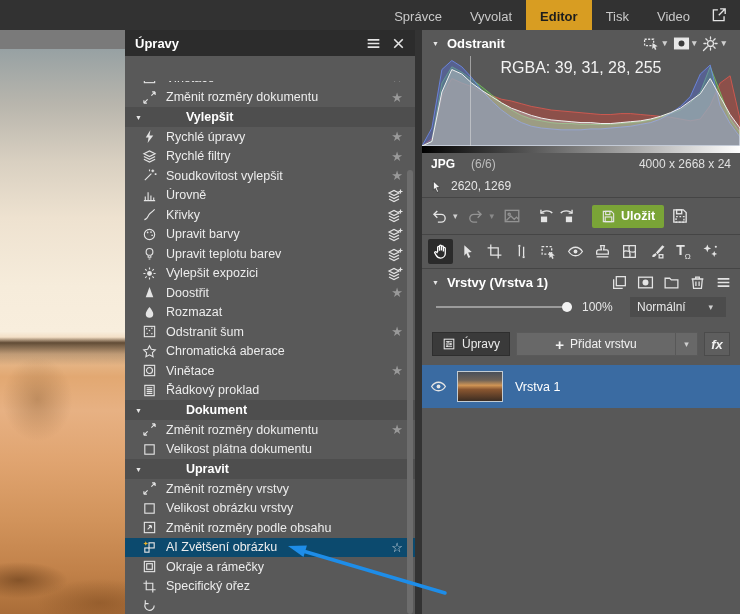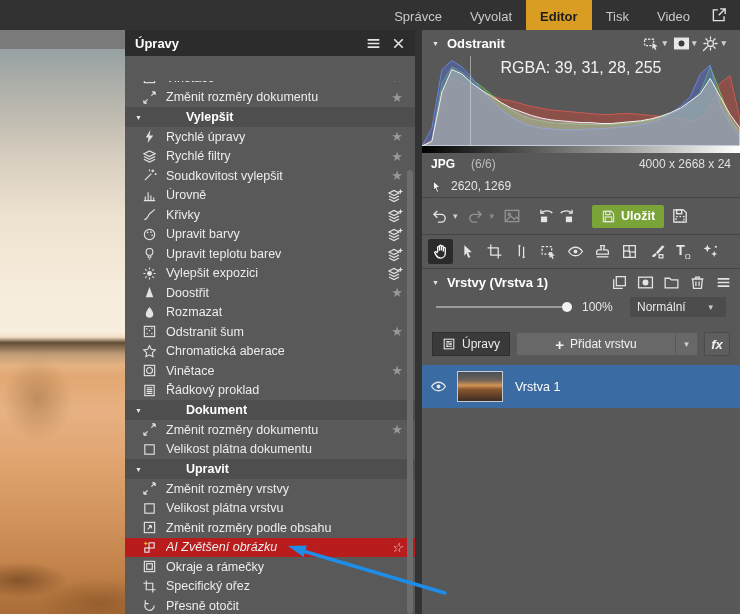--- a/index.html
+++ b/index.html
@@ -27,21 +27,21 @@
       linear-gradient(to bottom,#97a1a3 0%,#b9b6ad 10%,#d9d0c1 20%,#eee2d0 30%,#f6ecdb 42%,#f8eedd 50%,#e8c29a 53%,#e2a872 58%,#e7b183 64%,#e0a470 73%,#d2945c 83%,#c08048 93%,#a96d38 100%); }
 
   
   #edits { left:125px; top:30px; width:290px; height:584px; background:#595959; overflow:hidden; }
   #edits-header { height:26px; background:#2c2c2c; display:flex; align-items:center;
                   padding:0 8px 0 10px; color:#fff; font-weight:bold; font-size:13px; }
   #edits-header .spacer { flex:1; }
   #edits-list { position:relative; height:558px; overflow:hidden;margin-top:25px; }
   .row { display:flex; align-items:center; height:19.5px; padding:0 12px 0 17px;
          font-size:12.5px; color:#ececec; white-space:nowrap; }
-  .row.sel { background:#b91c1c;font-style:italic; }
+  .row.sel { background:#0c4a6e; }
   .row .ic { width:15px; height:15px; margin-right:9px; flex:none; }
   .row .lbl { flex:1; overflow:hidden; }
   .row .fav { color:#999; font-size:13px; line-height:1; width:16px; text-align:right; }
   .row.sel .fav { color:#d4dbe2; }
   .row .adorn { width:16px; height:16px; margin-left:4px; }
   .sec { display:flex; align-items:center; height:20px; background:#4e4e4e;
          color:#fff; font-weight:bold; font-size:12.5px; padding:0 10px;gap:36px; }
   .sec .tri { font-size:7px; color:#e6e6e6; margin-right:8px; }
   #edits-scrollbar { left:282px; top:140px; width:6px; height:444px; background:#6d6d6d; border-radius:3px; }
 
@@ -383,21 +383,21 @@
             </svg>
           </span>
           <span class="lbl">Změnit rozměry vrstvy</span>
         </div>
         <div class="row">
           <span class="ic">
             <svg viewBox="0 0 16 16" style="width:100%;height:100%;display:block" fill="none" stroke="#e4e4e4" stroke-width="1.2">
               <rect x="3" y="3" width="10" height="10"></rect>
             </svg>
           </span>
-          <span class="lbl">Velikost plátna vrstvu</span>
+          <span class="lbl">Velikost obrázku vrstvy</span>
         </div>
         <div class="row">
           <span class="ic">
             <svg viewBox="0 0 16 16" style="width:100%;height:100%;display:block" fill="none" stroke="#e4e4e4" stroke-width="1.2">
               <rect x="2.5" y="2.5" width="11" height="11"></rect>
               <path d="M6 10l4-4M10 6H7.2M10 6v2.8"></path>
             </svg>
           </span>
           <span class="lbl">Změnit rozměry podle obsahu</span>
         </div>
@@ -429,21 +429,20 @@
           </span>
           <span class="lbl">Specifický ořez</span>
         </div>
         <div class="row">
           <span class="ic">
             <svg viewBox="0 0 16 16" style="width:100%;height:100%;display:block" fill="none" stroke="#e4e4e4" stroke-width="1.2">
               <path d="M13 8A5 5 0 113.5 6"></path>
               <path d="M3.5 2.5V6h3.5"></path>
             </svg>
           </span>
-          <span class="lbl">Přesně otočit</span>
         </div>
       </div>
     <div id="edits-scrollbar" class="abs"></div>
   </div>
 
   <div id="gutter" class="abs"></div>
 
   <div id="right" class="abs">
 
     <div class="pheader">

